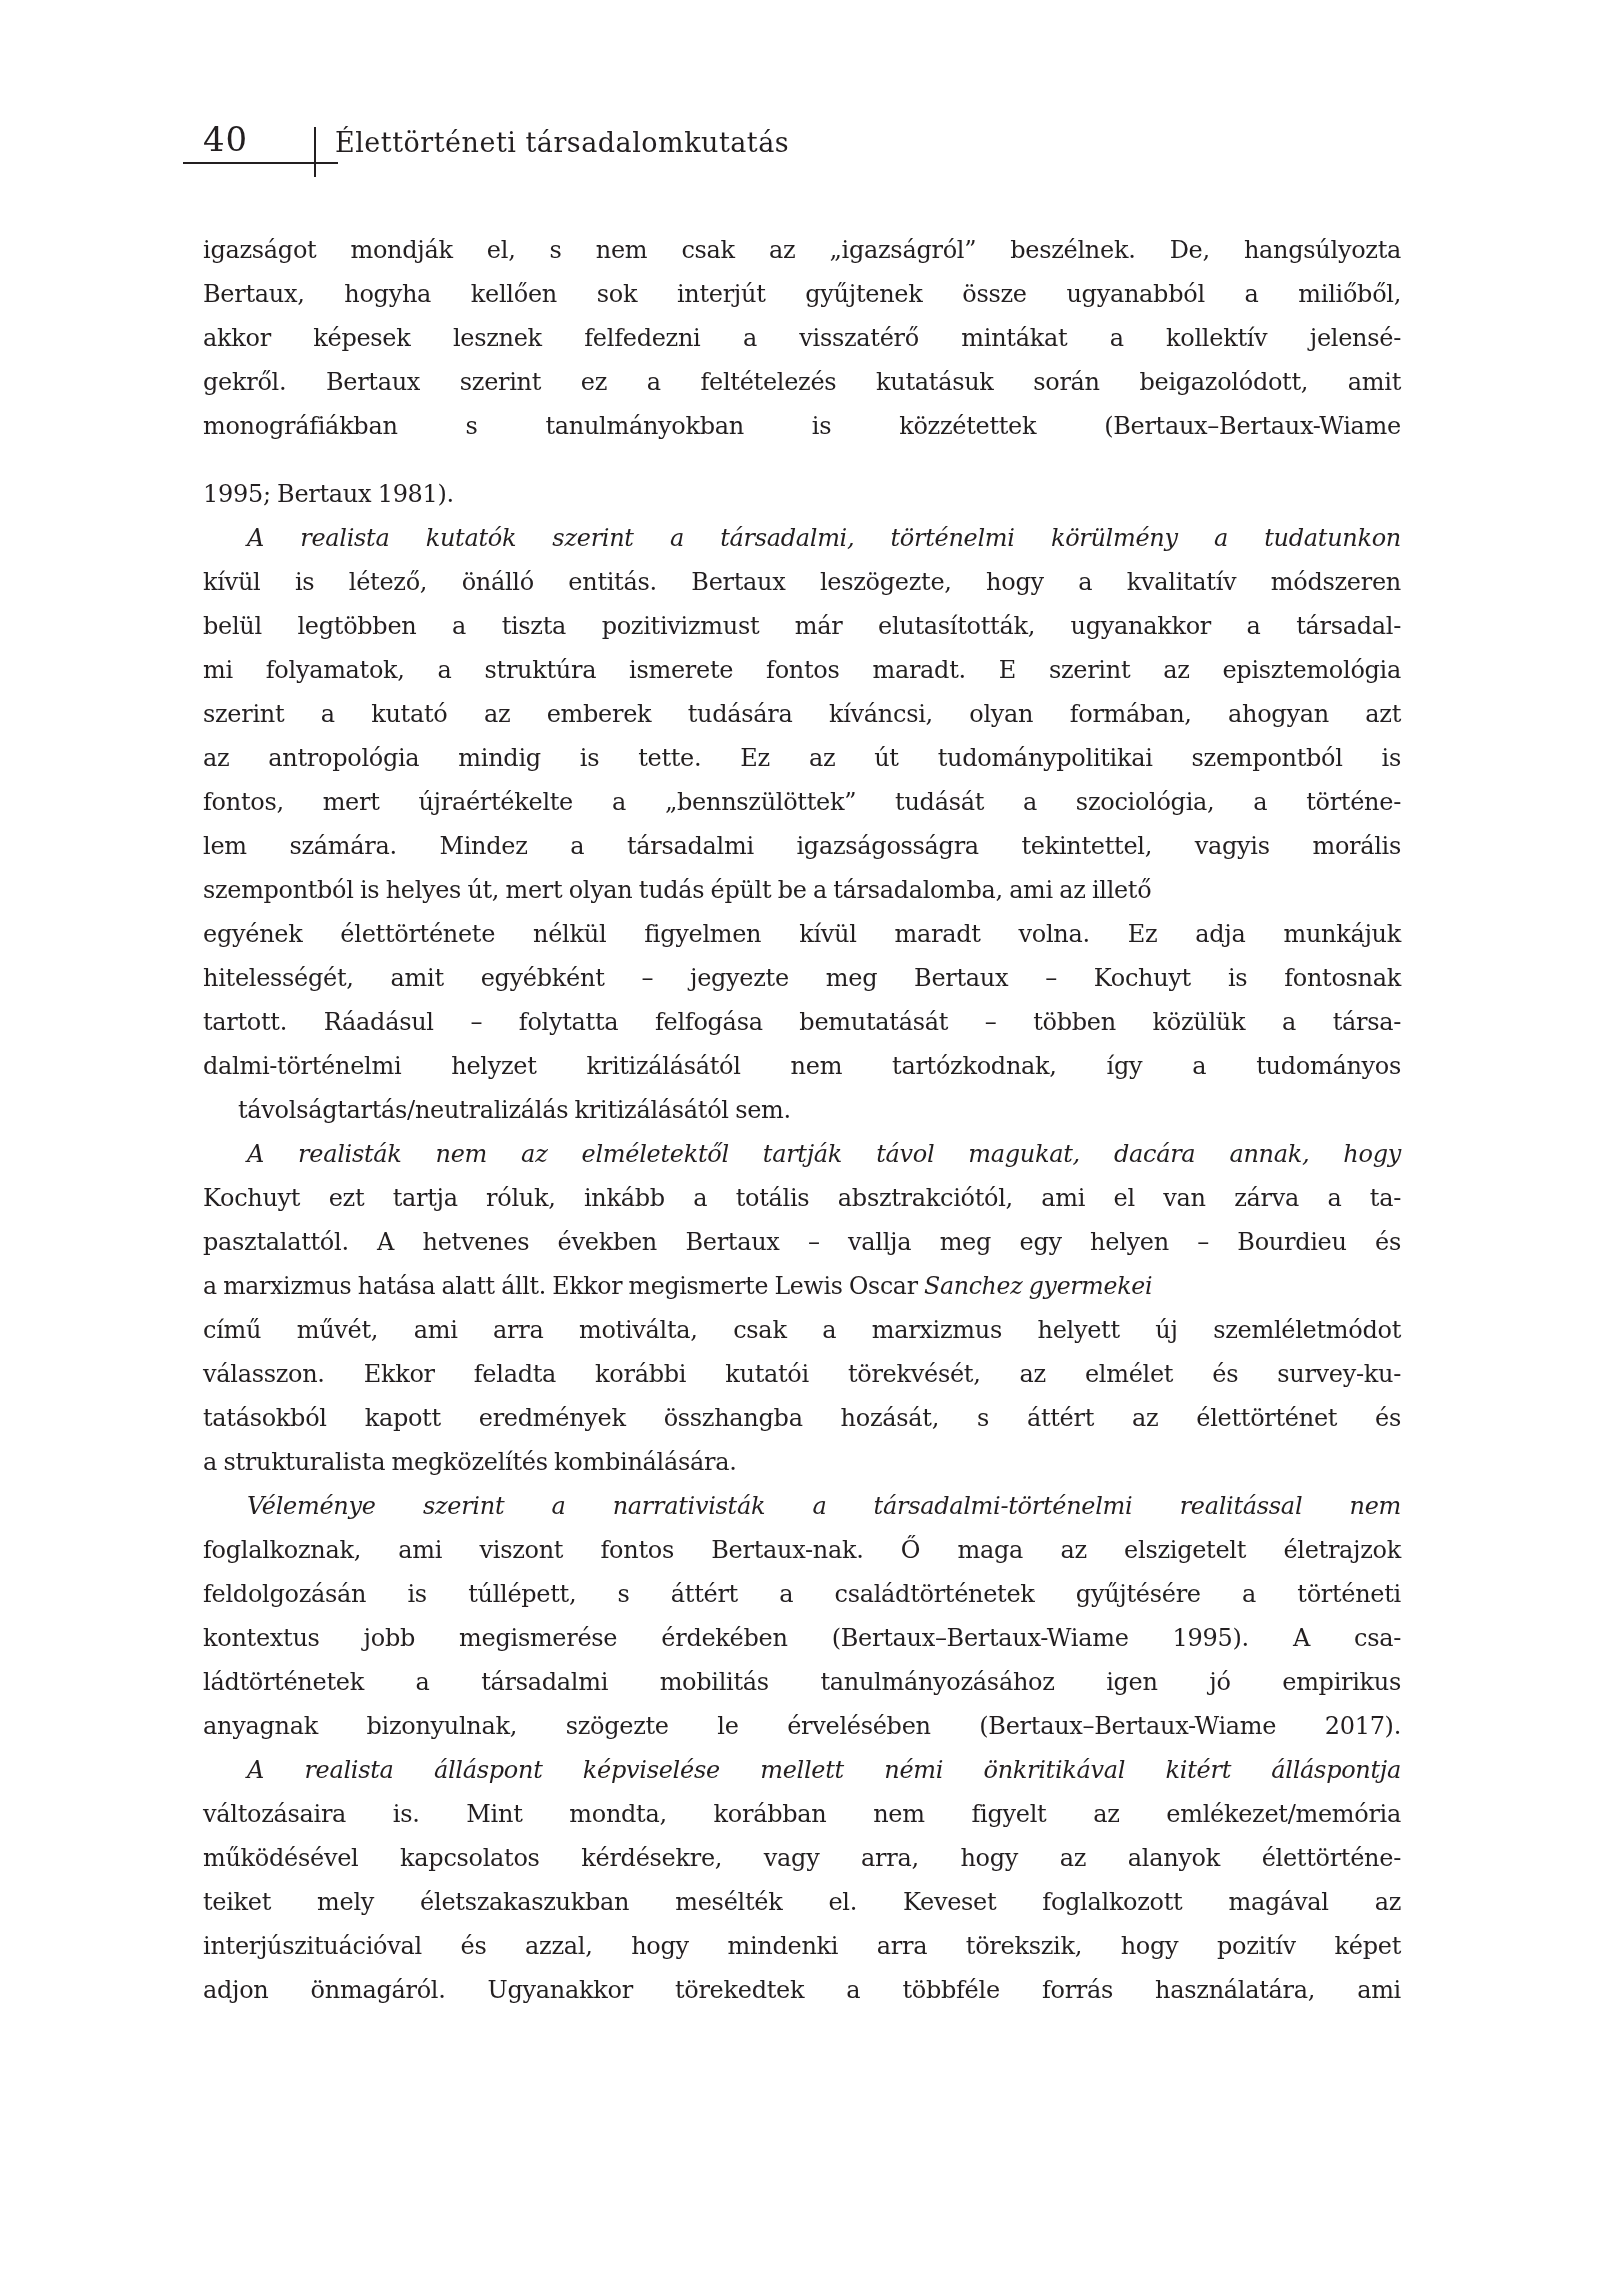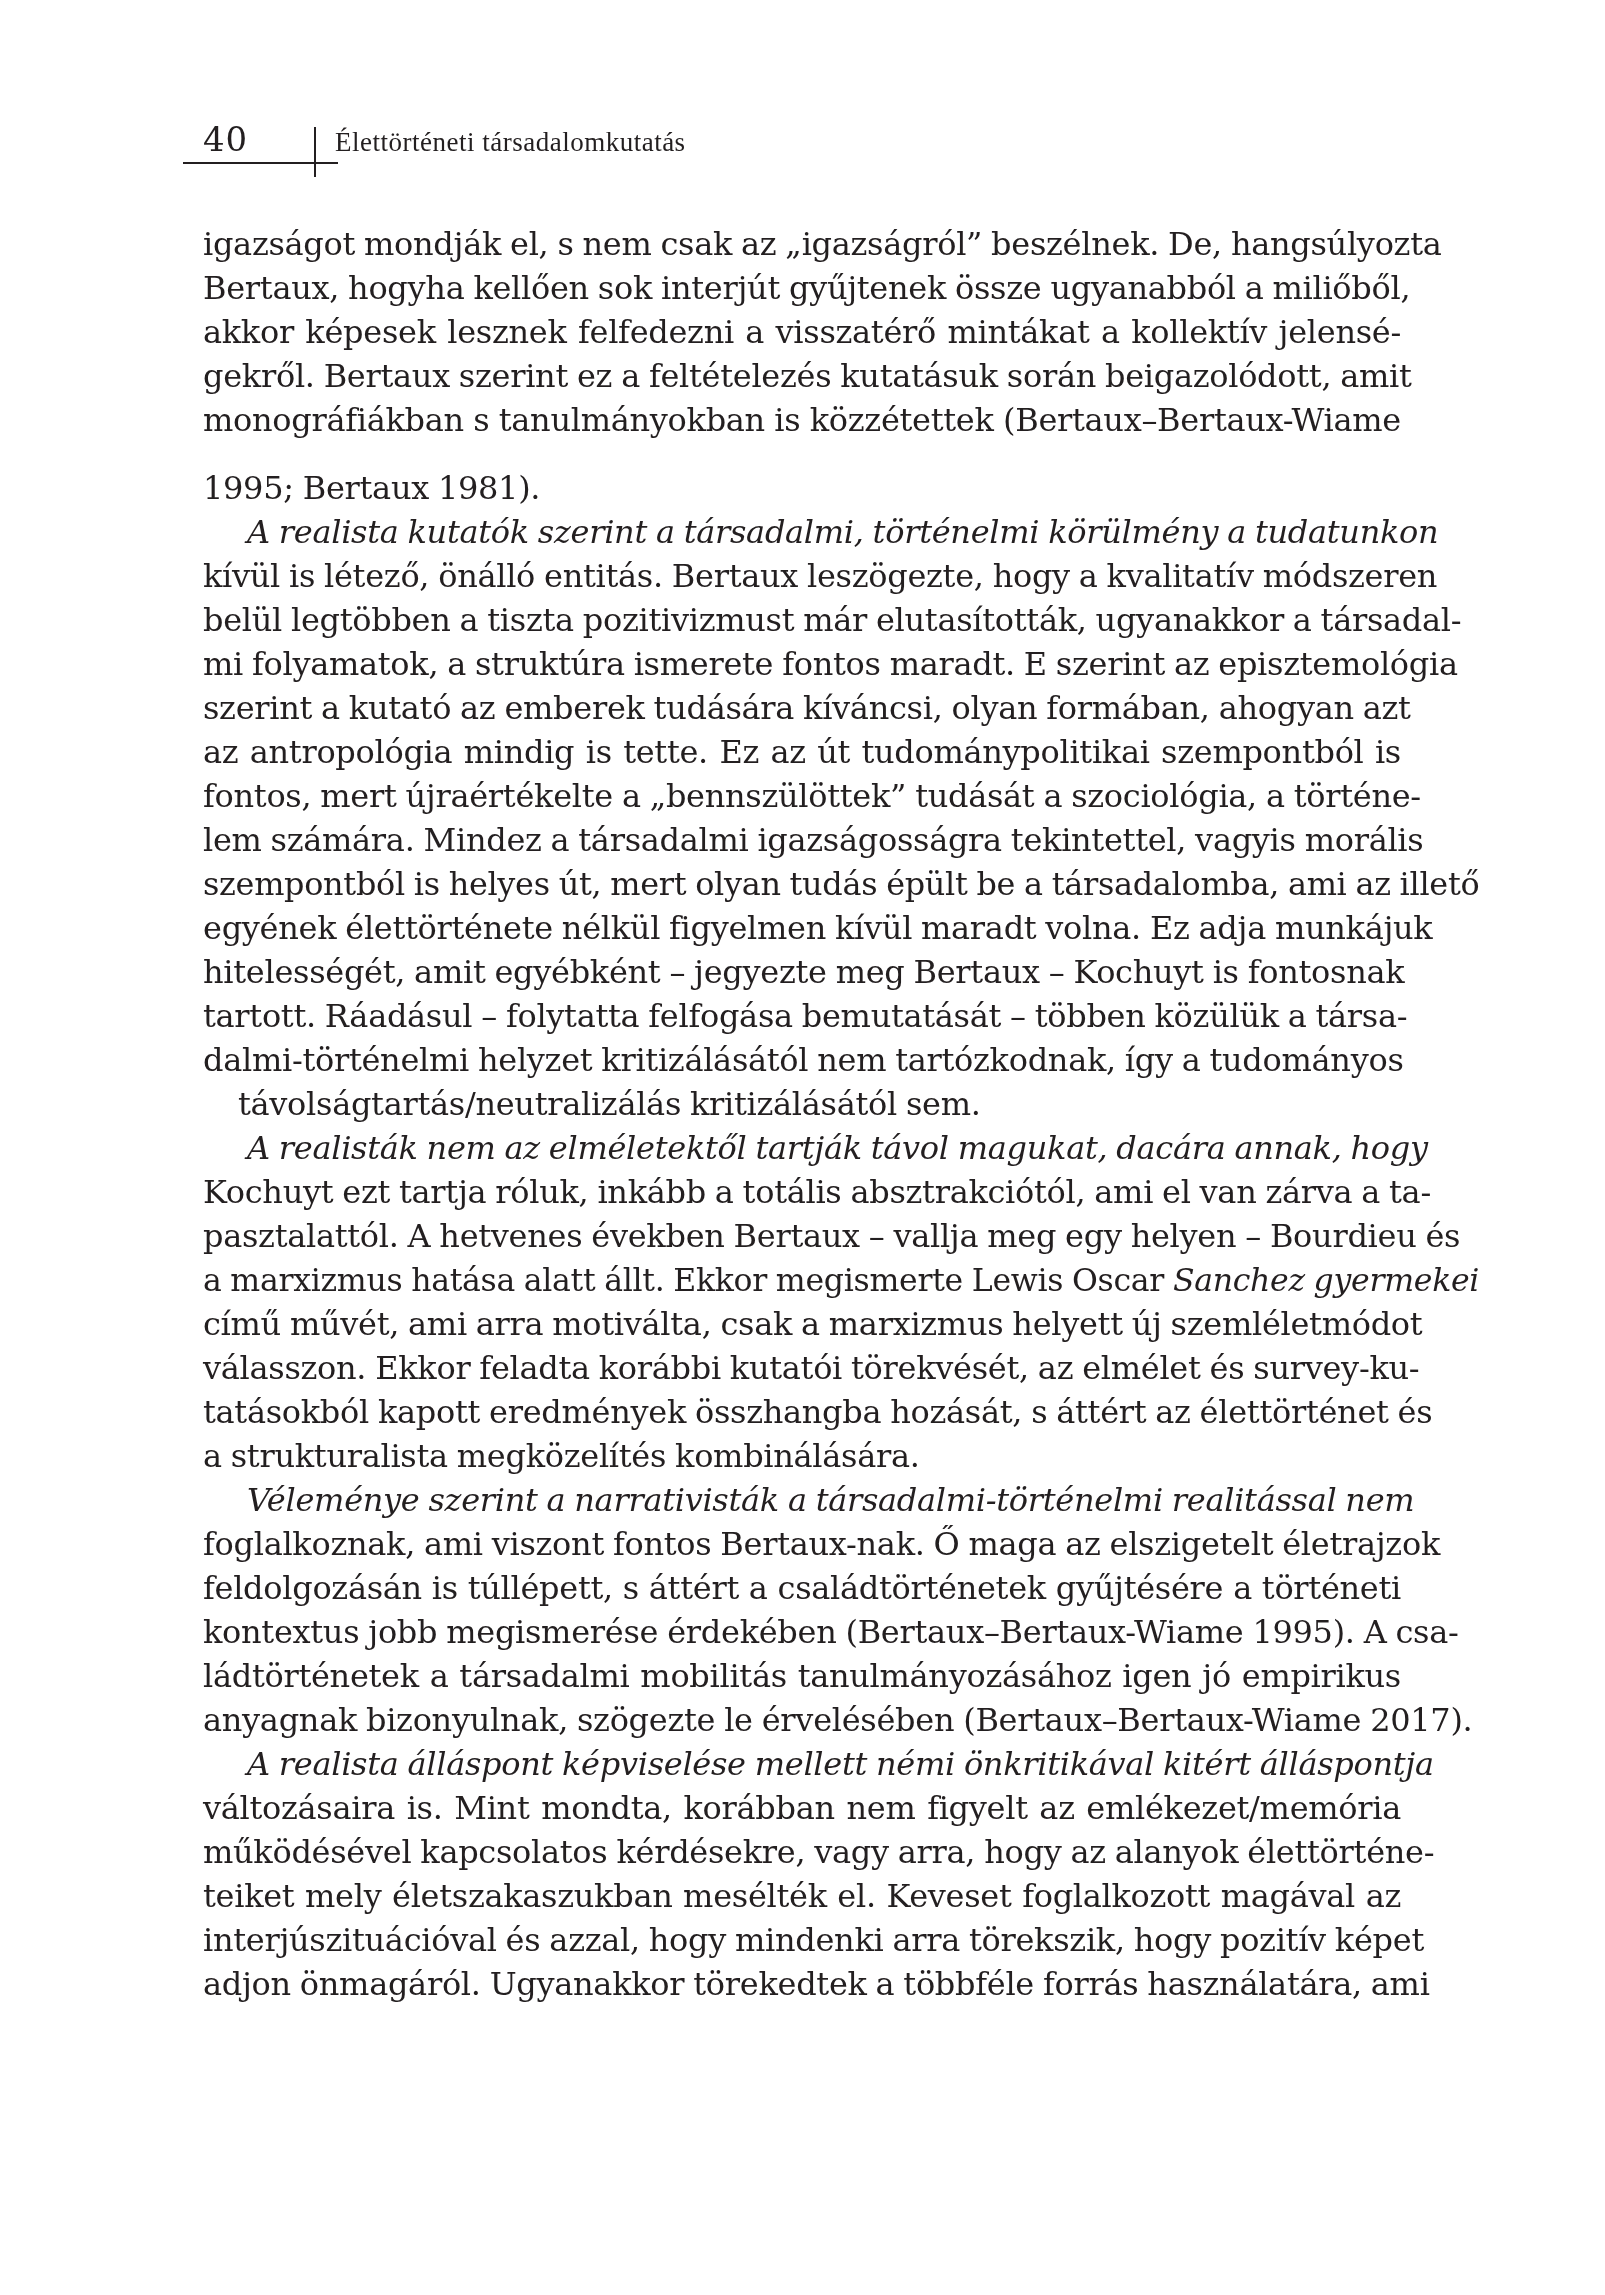--- a/index.html
+++ b/index.html
@@ -31,44 +31,43 @@
       font-weight: normal;
       letter-spacing: 0.9px;
     }
     .header-title {
       position: absolute;
       left: 335px;
       top: 127px;
       font-size: 27px;
       line-height: 31px;
       letter-spacing: 0.5px;
-      font-family: Liberation Serif, serif;
     }
     .rule-h {
       position: absolute;
       left: 183px;
       top: 162px;
       width: 155px;
       height: 1.7px;
       background: #231f20;
     }
     .rule-v {
       position: absolute;
       left: 314px;
       top: 127px;
       width: 1.7px;
       height: 50px;
       background: #231f20;
     }
     .body-text {
       position: absolute;
       left: 203px;
-      top: 222px;
+      top: 228px;
       width: 1198px;
-      font-size: 32px;
+      font-size: 24px;
       line-height: 44px;
     }
     .line {
       display: block;
       white-space: nowrap;
       text-align: justify;
       text-align-last: justify;
       height: 44px;
       overflow: visible;
       letter-spacing: -0.3px;

